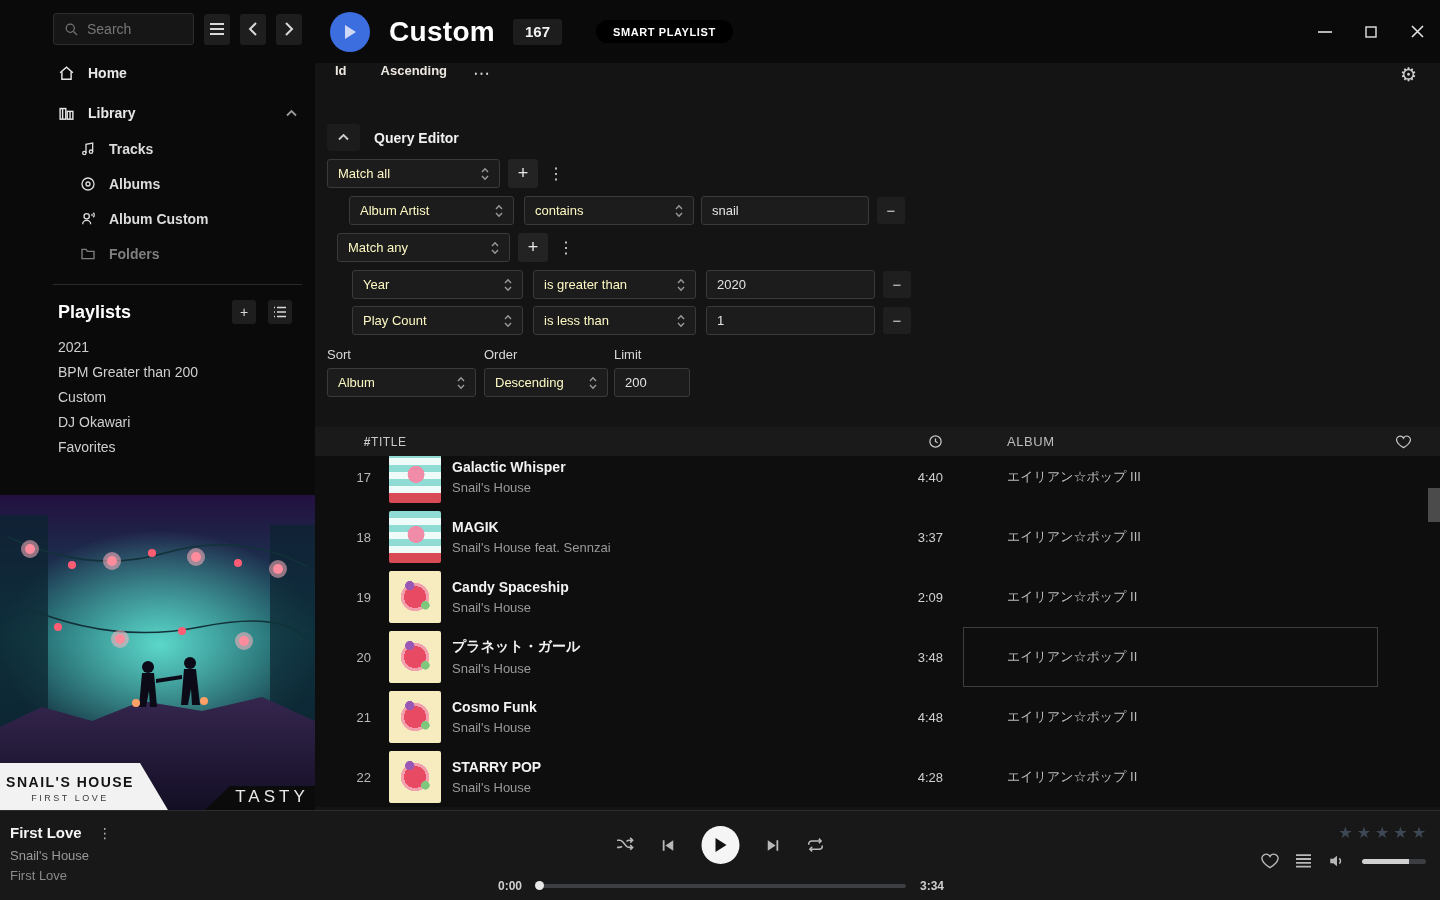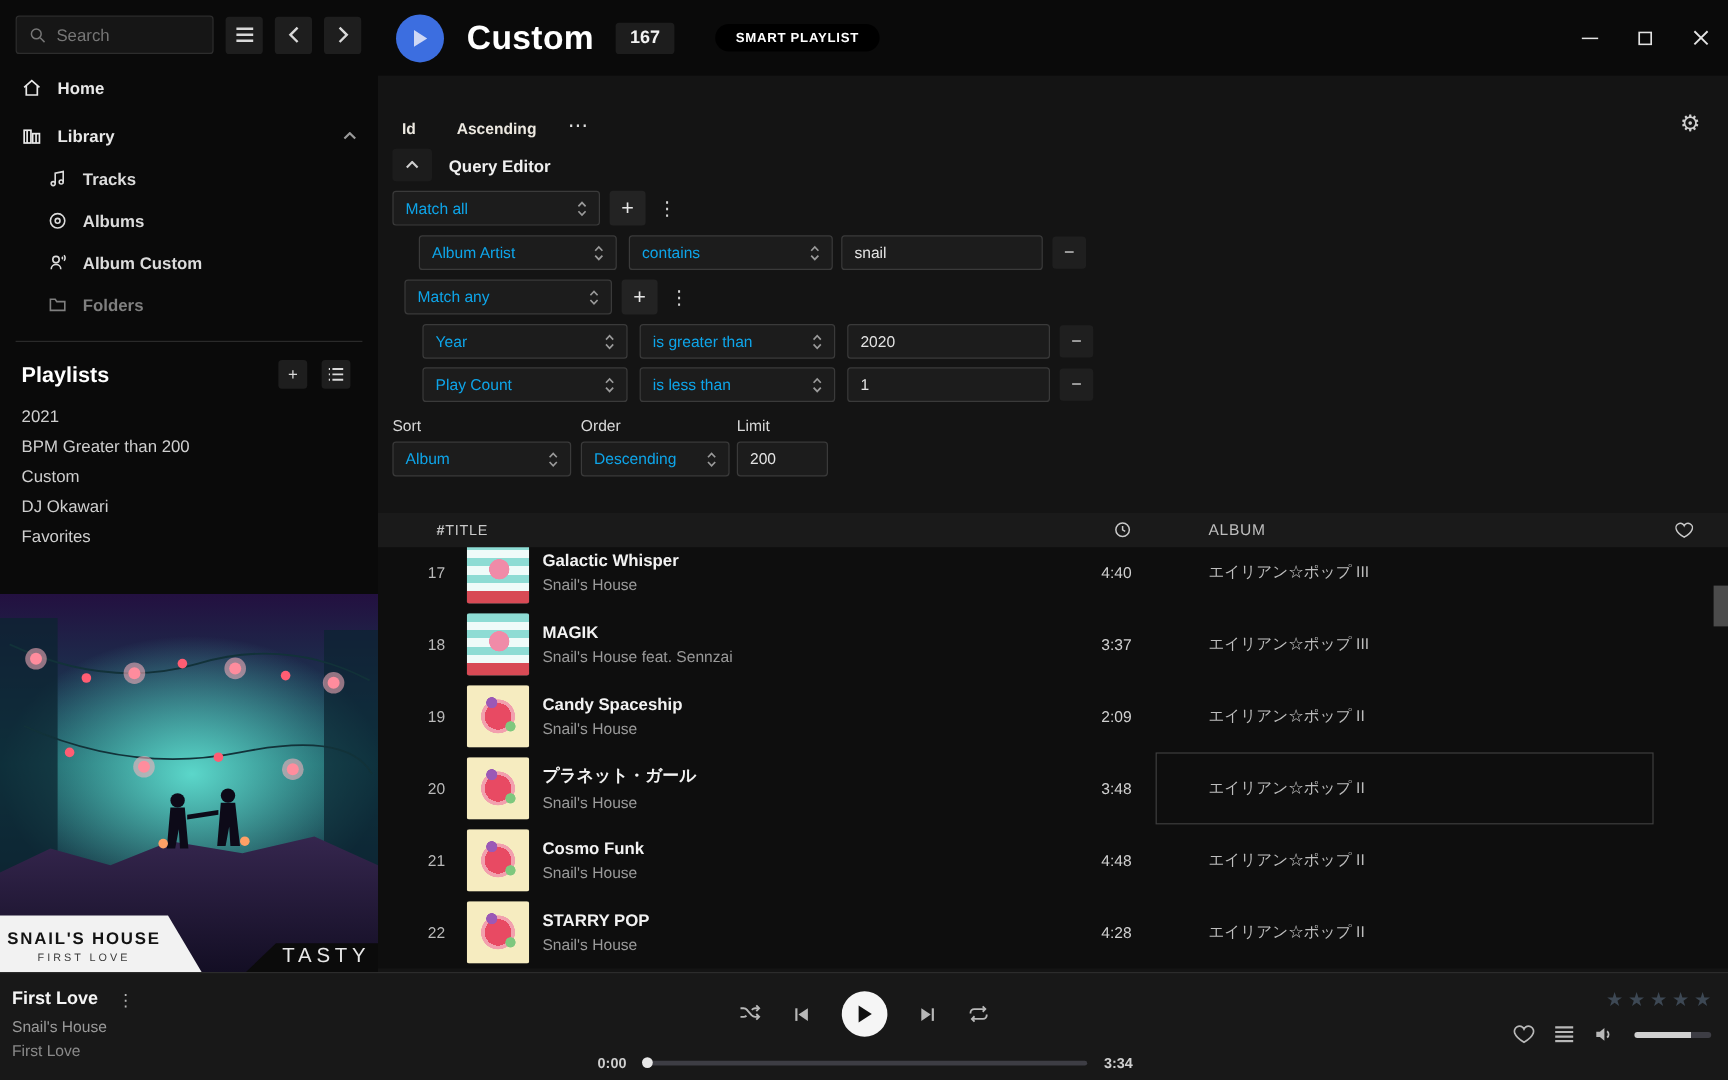--- a/index.html
+++ b/index.html
@@ -3,21 +3,21 @@
 <meta charset="utf-8">
 <style>
   * { margin:0; padding:0; box-sizing:border-box; }
   html,body { width:1440px; height:900px; overflow:hidden; }
   body { background:#121212; font-family:"Liberation Sans", sans-serif; color:#e6e6e6; }
   svg { display:block; }
   .app { position:relative; width:1440px; height:900px; display:flex; flex-direction:column; }
   .top { display:flex; height:810px; }
 
   
-  .sidebar { width:315px; flex-shrink:0; background:#0a0a0a; position:relative; overflow:hidden; }
+  .sidebar { width:315px; flex-shrink:0; background:#0a0a0a; position:relative; overflow:hidden;padding-left:40px; }
   .search-row { display:flex; align-items:center; gap:10px; padding:13px 13px 0 13px; }
   .search-box { width:165px; height:32px; background:#161616; border:1px solid #2d2d2d; border-radius:3px;
     display:flex; align-items:center; gap:8px; padding:0 10px; color:#767676; }
   .search-box .ph { font-size:14px; }
   .sq-btn { width:31px; height:31px; background:#1e1e1e; border-radius:3px; display:flex; align-items:center;
     justify-content:center; color:#d9d9d9; font-size:16px; }
   .nav-item { display:flex; align-items:center; gap:13px; padding:0 18px; height:24px; margin-top:16px;
     font-weight:bold; font-size:14px; color:#e8e8e8; }
   .nav-item .grow { flex:1; }
   .sub-list { margin-top:6px; }
@@ -41,35 +41,35 @@
   .play-circle { width:40px; height:40px; border-radius:50%; margin-left:15px; display:flex; align-items:center;
     justify-content:center; }
   .page-title { font-size:28px; font-weight:800; letter-spacing:.3px; color:#ffffff; margin-left:19px; }
   .count-badge { margin-left:18px; background:#1d1d1d; border-radius:3px; height:26px; display:flex;
     align-items:center; padding:0 12px; font-size:15px; font-weight:bold; color:#f2f2f2; }
   .smart-pill { margin-left:34px; background:#000000; border-radius:12px; height:23px; display:flex;
     align-items:center; padding:0 17px; font-size:11px; font-weight:bold; letter-spacing:.6px; color:#fff; }
   .win-controls { position:absolute; right:0; top:0; height:63px; display:flex; }
   .win-btn { width:46px; height:63px; display:flex; align-items:center; justify-content:center; color:#e3e3e3; }
 
-  .toolbar { height:52px; display:flex; align-items:flex-end; padding-left:20px; }
+  .toolbar { height:52px; display:flex; align-items:flex-start; padding-left:20px; }
   .tb-text { font-size:13px; font-weight:bold; color:#ece8e0; }
   .tb-asc { margin-left:34px; }
   .tb-more { margin-left:26px; color:#e0e0e0; font-size:17px; letter-spacing:1px; }
   .tb-gear { margin-left:auto; margin-right:23px; color:#cfcfcf; font-size:19px; }
 
   
   .qe { padding-left:12px; position:relative; }
   .qe-head { display:flex; align-items:center; margin-top:9px; }
   .collapse-btn { width:33px; height:27px; background:#1c1c1c; border-radius:3px; display:flex;
     align-items:center; justify-content:center; color:#cfcfcf; }
   .qe-title { font-size:14px; font-weight:bold; color:#f0f0f0; margin-left:14px; }
   .qe-row { display:flex; align-items:center; margin-top:8px; }
   .sel { height:29px; background:#1c1c1c; border:1px solid #3a3a3a; border-radius:3px; display:flex;
-    align-items:center; padding:0 10px; font-size:13px; color:#0ea5e9; }
+    align-items:center; padding:0 10px; font-size:13px; color:#fef9c3; }
   .sel .lbl { flex:1; }
   .inp { height:29px; background:#1c1c1c; border:1px solid #3a3a3a; border-radius:3px; padding:0 10px;
     font-size:13px; color:#e3e3e3; font-family:"Liberation Sans", sans-serif; outline:none; }
   .plus-btn { width:30px; height:29px; background:#232323; border-radius:3px; color:#e6e6e6; font-size:18px;
     display:flex; align-items:center; justify-content:center; margin-left:8px; }
   .kebab { color:#d5d5d5; font-size:16px; margin-left:10px; width:14px; text-align:center; }
   .minus-btn { width:28px; height:27px; background:#1f1f1f; border-radius:3px; color:#d5d5d5; font-size:15px;
     display:flex; align-items:center; justify-content:center; margin-left:8px; }
   .sort-labels { display:flex; margin-top:12px; font-size:13px; color:#d8d8d8; }
   .sort-controls { display:flex; margin-top:6px; }

